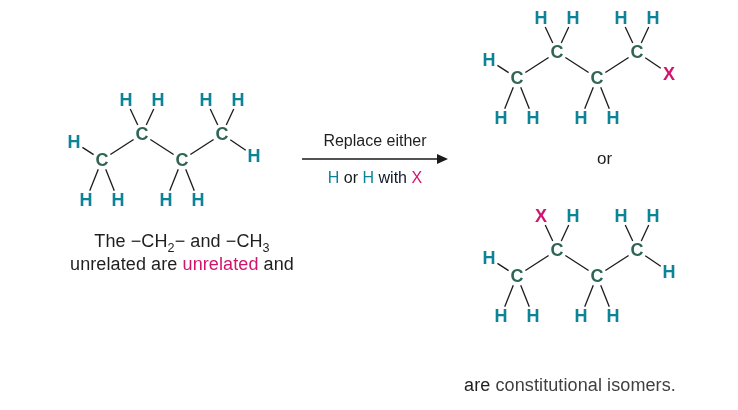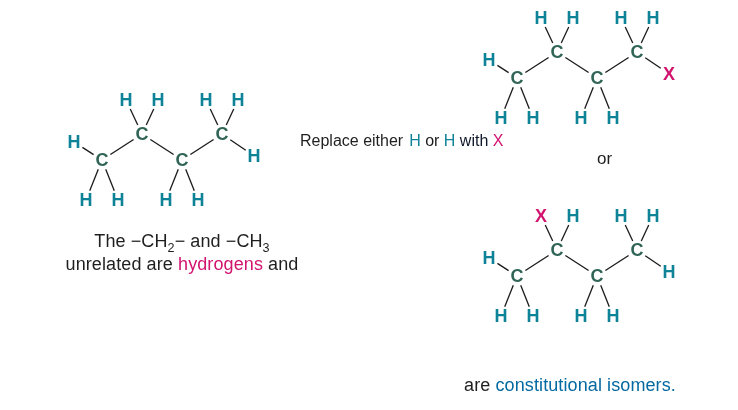--- a/index.html
+++ b/index.html
@@ -11,21 +11,21 @@
   .molecule text{
     font-family:"Liberation Sans",sans-serif;
     font-size:18px;font-weight:600;
   }
   .caption{
     position:absolute;text-align:center;font-weight:400;
     font-size:18px;line-height:23px;letter-spacing:.1px;
   }
   .caption sub{font-size:.7em;line-height:0;}
   .arrow-block{
-    position:absolute;display:flex;flex-direction:row;
+    position:absolute;display:flex;flex-direction:column;
     align-items:center;gap:3px;
   }
   .arrow-label{font-size:16px;line-height:19px;white-space:nowrap;}
   .or-label{position:absolute;font-size:17px;line-height:20px;}
 </style>
 </head>
 <body>
 
 <div class="canvas">
 
@@ -52,21 +52,21 @@
       <text x="64" y="12" text-anchor="middle" dominant-baseline="central" fill="#0E8398">H</text>
       <text x="96" y="12" text-anchor="middle" dominant-baseline="central" fill="#0E8398">H</text>
       <text x="144" y="12" text-anchor="middle" dominant-baseline="central" fill="#0E8398">H</text>
       <text x="176" y="12" text-anchor="middle" dominant-baseline="central" fill="#0E8398">H</text>
       <text x="24" y="112" text-anchor="middle" dominant-baseline="central" fill="#0E8398">H</text>
       <text x="56" y="112" text-anchor="middle" dominant-baseline="central" fill="#0E8398">H</text>
       <text x="104" y="112" text-anchor="middle" dominant-baseline="central" fill="#0E8398">H</text>
       <text x="136" y="112" text-anchor="middle" dominant-baseline="central" fill="#0E8398">H</text>
     </svg>
 
-  <div class="caption" style="left:14px;top:230px;width:336px"><span>The −CH</span><sub>2</sub><span>− and −CH</span><sub>3</sub><span></span><br><span>unrelated are </span><span style="color: rgb(210, 20, 111);">hydrogens</span><span> and</span><br></div>
+  <div class="caption" style="left:14px;top:230px;width:336px"><span>The −CH</span><sub>2</sub><span>− and −CH</span><sub>3</sub><span></span><br><span>unrelated are </span><span style="color: rgb(210, 20, 111);">unrelated</span><span> and</span><br></div>
 
   <div class="arrow-block" style="left:300px;top:131px;width:150px">
     <div class="arrow-label">Replace either</div>
     <svg width="146" height="12" viewBox="0 0 146 12">
       <line x1="0" y1="6" x2="136" y2="6" stroke="#1A1A1A" stroke-width="1.4"></line>
       <polygon points="135,1 146,6 135,11" fill="#1A1A1A"></polygon>
     </svg>
     <div class="arrow-label"><span style="color: rgb(14, 131, 152);">H</span><span style="color: rgb(26, 26, 26);"> or </span><span style="color: rgb(14, 131, 152);">H</span><span style="color: #0f172a;"> with </span><span style="color: rgb(210, 20, 111);">X</span></div>
   </div>
 
@@ -125,15 +125,15 @@
       <text x="64" y="12" text-anchor="middle" dominant-baseline="central" fill="#D2146F">X</text>
       <text x="96" y="12" text-anchor="middle" dominant-baseline="central" fill="#0E8398">H</text>
       <text x="144" y="12" text-anchor="middle" dominant-baseline="central" fill="#0E8398">H</text>
       <text x="176" y="12" text-anchor="middle" dominant-baseline="central" fill="#0E8398">H</text>
       <text x="24" y="112" text-anchor="middle" dominant-baseline="central" fill="#0E8398">H</text>
       <text x="56" y="112" text-anchor="middle" dominant-baseline="central" fill="#0E8398">H</text>
       <text x="104" y="112" text-anchor="middle" dominant-baseline="central" fill="#0E8398">H</text>
       <text x="136" y="112" text-anchor="middle" dominant-baseline="central" fill="#0E8398">H</text>
     </svg>
 
-  <div class="caption" style="left:405px;top:351px;width:330px"><br><span>are </span><span style="color: #0369a1;">constitutional isomers.</span></div>
+  <div class="caption" style="left:405px;top:351px;width:330px"><br><span>are </span><span style="color: #404040;">constitutional isomers.</span></div>
 
 </div>
 
 </body></html>

